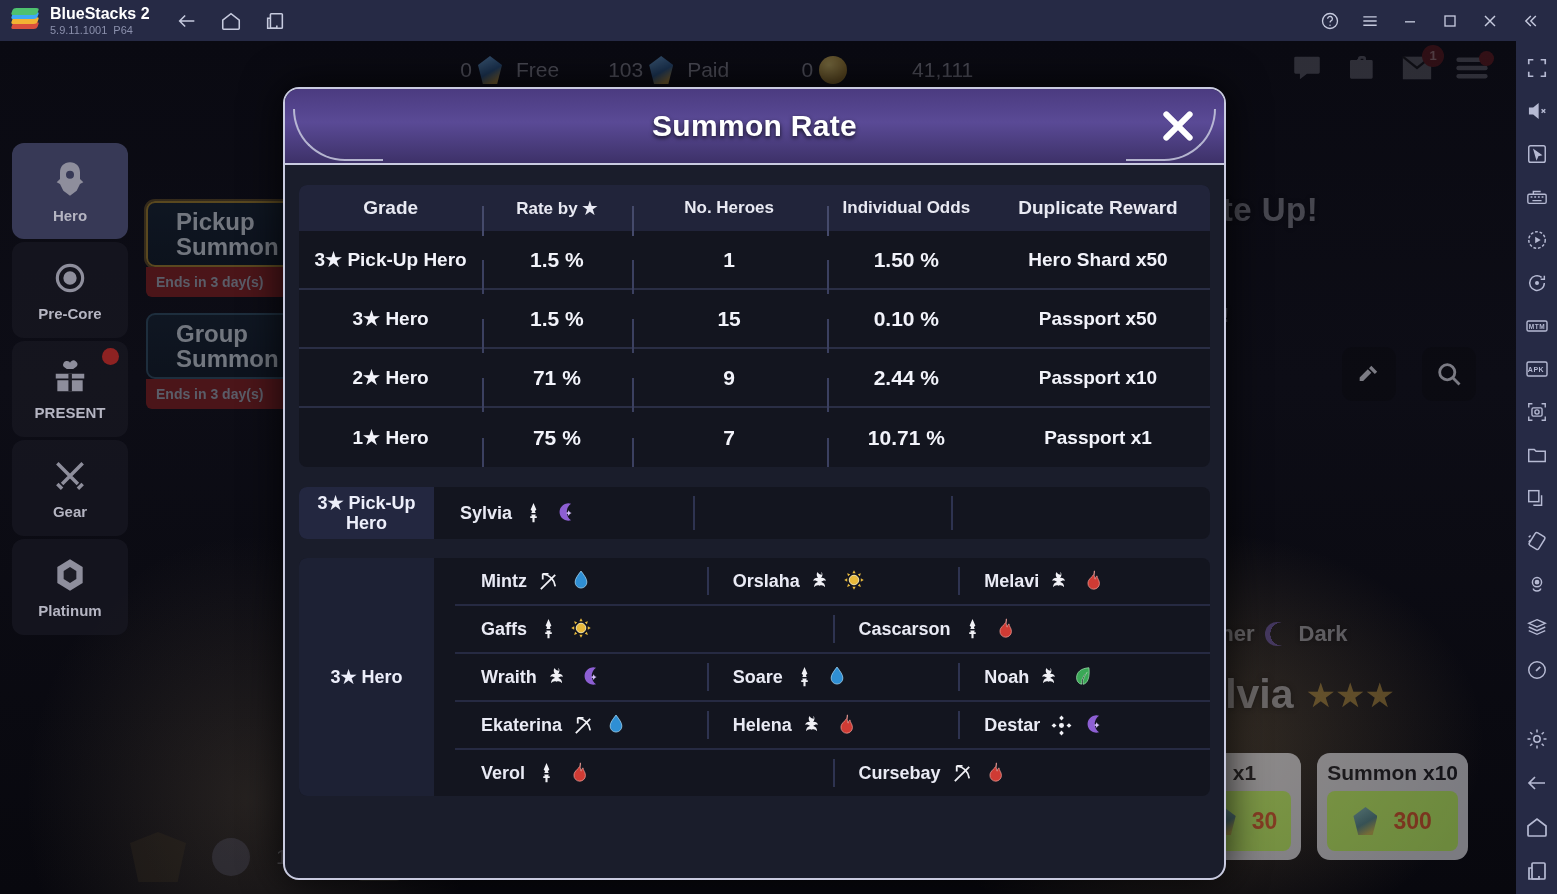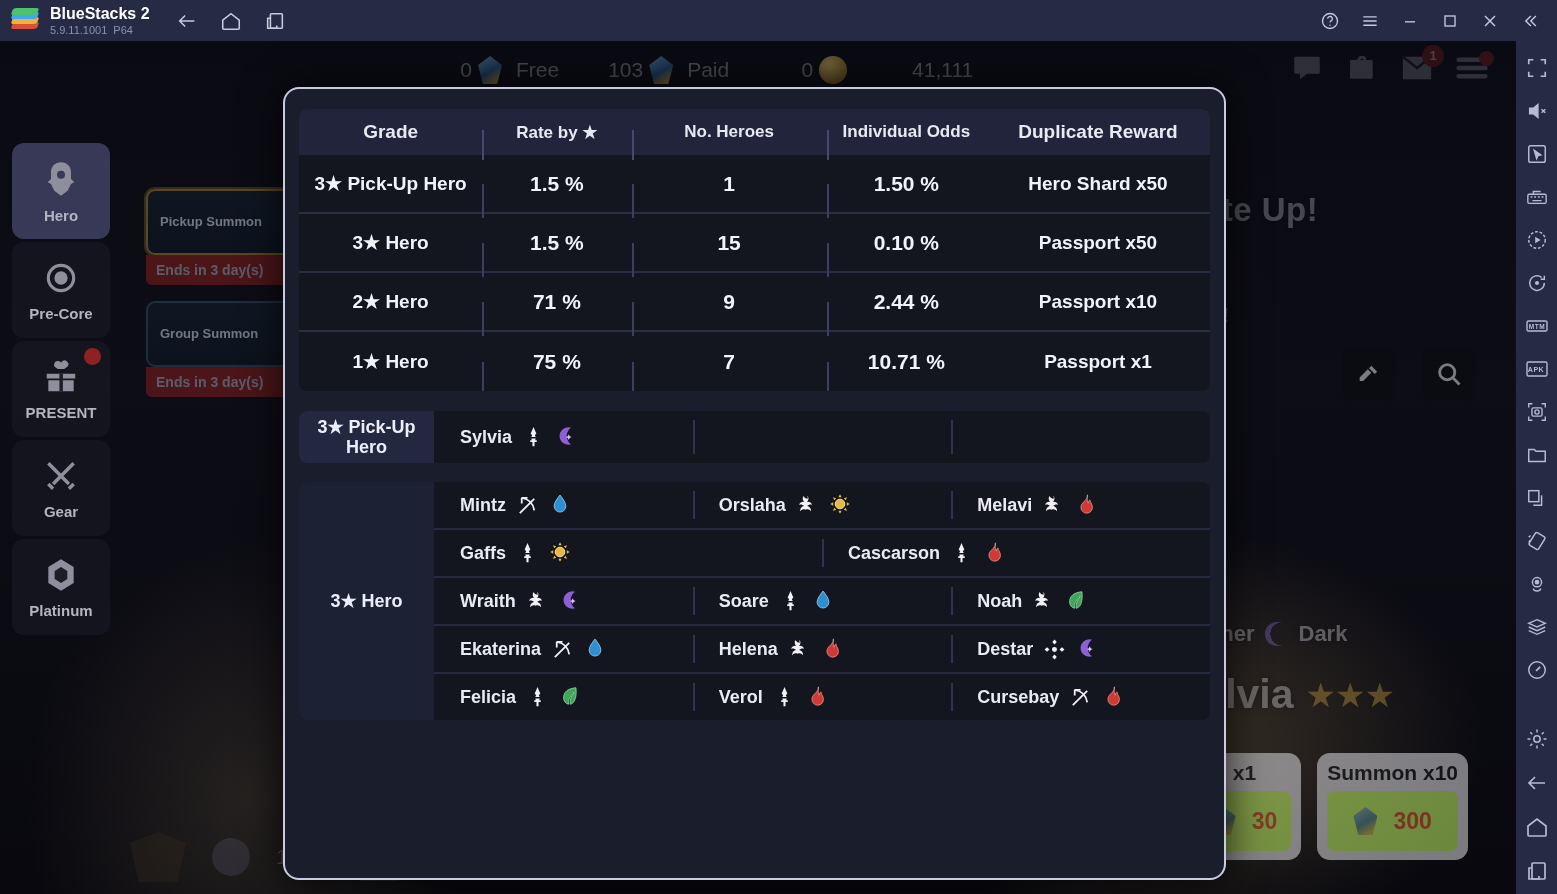--- a/index.html
+++ b/index.html
@@ -110,39 +110,39 @@
      gap: 10px; text-shadow: 0 0 5px #000; }
   #char-name-row { display: flex; align-items: center; gap: 12px; margin-top: 24px; }
   #char-name { font-size: 41px; font-weight: bold; text-shadow: 0 0 6px #000; }
   .star-g { color: #e0b048; font-size: 34px; letter-spacing: -1px; }
   .moon-sm { width: 24px; height: 24px; border-radius: 50%;
      background: radial-gradient(circle at 70% 50%, transparent 55%, #8d6fe0 56%); }
 
   
   #sidemenu { position: absolute; left: 12px; top: 102px; width: 98px; }
   .side-item {
-    width: 98px; height: 96px; border-radius: 12px; margin-bottom: 3px;
+    width: 116px; height: 96px; border-radius: 12px; margin-bottom: 3px;
     background: rgba(22,22,32,.92);
     display: flex; flex-direction: column; align-items: center; justify-content: center;
     position: relative; cursor: pointer;
   }
   .side-item.active { background: rgba(60,62,92,.92); }
   .side-ico { color: #8e8e9c; margin-bottom: 4px; }
   .side-lbl { color: #b5b5c2; font-size: 15px; font-weight: bold; }
   .side-dot { position: absolute; top: 7px; right: 9px; width: 17px; height: 17px;
      border-radius: 50%; background: #8e2222; }
 
   
   #summon-tabs { position: absolute; left: 146px; top: 148px; width: 152px; }
   .stab { margin-bottom: 16px; opacity: .55; }
   .stab-main { width: 152px; height: 66px; border-radius: 9px;
     background: linear-gradient(180deg,#13202e,#0d1824);
-    border: 2px solid #2c4a5e; color: #c6ced6; font-size: 13px; font-weight: bold;
-    display: flex; align-items: center; padding-left: 12px; line-height: 1.05;
-    cursor: pointer; }
+    border: 2px solid #2c4a5e; color: #c6ced6; font-size: 24px; font-weight: bold;
+    display: flex; align-items: center; padding-left: 28px; line-height: 1.05;
+    cursor: pointer; margin-top: 12px; }
   .stab.sel .stab-main { border-color: #9a7a28; box-shadow: 0 0 0 2px rgba(180,140,50,.45); }
   .stab-sub { width: 152px; height: 30px; background: #7f1d1d; color: #9aa0ac;
     font-size: 14px; font-weight: bold; display: flex; align-items: center;
     padding-left: 10px; border-radius: 0 0 6px 6px; }
 
   
   #botbar { position: absolute; left: 130px; bottom: 6px; width: 1060px; height: 62px;
      display: flex; align-items: center; gap: 26px; opacity: .28;
      color: #b8b8c4; font-size: 21px; }
   .crest { width: 56px; height: 50px; background: #3a3020;
@@ -223,21 +223,21 @@
      padding-left: 26px; position: relative; }
   .hcell + .hcell::before { content: ""; position: absolute; left: 0; top: 9px;
      bottom: 9px; width: 2px; background: #2e3350; }
   .hname { color: #e9eaf4; font-size: 18px; font-weight: bold; }
 
   
   #star3-block { margin: 19px 14px 0; display: flex; border-radius: 8px;
      overflow: hidden; background: #13151f; height: 238px; }
   #star3-block .blk-label { width: 135px; background: #1d2134; }
   .grid-rows { flex: 1; display: flex; flex-direction: column; }
-  .grid-row { flex: 1; display: flex; border-bottom: 2px solid #262a42; }
+  .grid-row { flex: 1; display: flex; border-bottom: 2px solid #262a42; margin-left: 21px; }
   .grid-row:last-child { border-bottom: none; }
 
   
   .cls-ico { width: 23px; height: 23px; flex: none; }
   .el-ico  { width: 22px; height: 24px; flex: none; }
 
   
   #rail { position: absolute; right: 0; top: 41px; width: 41px; height: 853px;
      background: #262a45; display: flex; flex-direction: column; align-items: center;
      padding-top: 14px; gap: 17px; }
@@ -471,20 +471,30 @@
     <div class="sbtn">
       <div class="sbtn-lbl">Summon x10</div>
       <div class="sbtn-cost">
         <span class="gem"></span>
         <span class="val">300</span>
       </div>
     </div>
   </div>
 
   <div id="modal">
+    <div id="modal-head">
+      <div class="flourish l"></div>
+      <div class="flourish r"></div>
+      <div id="modal-title">Summon Rate</div>
+      <div id="modal-close">
+        <svg width="40" height="40" viewBox="0 0 24 24" stroke="currentColor" stroke-width="3.6" stroke-linecap="round">
+            <path d="M5 5l14 14M19 5L5 19"></path>
+          </svg>
+      </div>
+    </div>
 
     <div id="rate-table">
       <div class="rt-head">
         <div class="c-grade">Grade</div>
         <div class="c-rate">Rate by ★</div>
         <div class="c-num">No. Heroes</div>
         <div class="c-odds">Individual Odds</div>
         <div class="c-dup">Duplicate Reward</div>
       </div>
       <div class="rt-row">
@@ -653,29 +663,20 @@
                   <circle cx="12" cy="12" r="2.6"></circle>
                 </svg></span>
               <span class="el-ico"><svg viewBox="0 0 24 24">
                   <path d="M17.5 3a9.5 9.5 0 100 18A11 11 0 0117.5 3z" fill="#8d5fd3"></path>
                   <path d="M15 10l1 2.2 2.2 1-2.2 1-1 2.2-1-2.2-2.2-1 2.2-1z" fill="#d9c4ff"></path>
                 </svg></span>
             </div>
           </div>
           <div class="grid-row">
             <div class="hcell">
-              <span class="hname">Felicia</span>
-              <span class="cls-ico"><svg viewBox="0 0 24 24" fill="#f0f0f5">
-                  <path d="M12 1l3 7-1.6 1.3.9 2.2h-4.6l.9-2.2L9 8zm-2.3 12h4.6l-.5 1.8h1.6v2h-2.3V21h-2.2v-4.2H8.6v-2h1.6z"></path>
-                </svg></span>
-              <span class="el-ico"><svg viewBox="0 0 24 24">
-                  <path d="M18.5 3C10 3.6 5 7.5 5 14c0 3.6 2.4 6.6 5.4 7-.4-5.4 2.2-10 6.2-13-3 3.8-5 8.2-4.6 13C17.2 20.4 19.6 13 18.5 3z" fill="#3aa856" stroke="#9fe0ad" stroke-width=".8"></path>
-                </svg></span>
-            </div>
-            <div class="hcell">
               <span class="hname">Verol</span>
               <span class="cls-ico"><svg viewBox="0 0 24 24" fill="#f0f0f5">
                   <path d="M12 1l3 7-1.6 1.3.9 2.2h-4.6l.9-2.2L9 8zm-2.3 12h4.6l-.5 1.8h1.6v2h-2.3V21h-2.2v-4.2H8.6v-2h1.6z"></path>
                 </svg></span>
               <span class="el-ico"><svg viewBox="0 0 24 24">
                   <path d="M13.5 2c.6 3.6-1.4 5-3.4 7C8 11.2 6.5 13 6.5 15.4A6.2 6.2 0 0012.7 22c3.6 0 6.3-2.8 6.3-6.3 0-4-2.6-5.2-2.6-8.2-1.4.9-2 2.2-2 3.6-1.2-2-1.4-5.6-.9-9.1z" fill="#cf3b34" stroke="#f0a09a" stroke-width=".8"></path>
                 </svg></span>
             </div>
             <div class="hcell">
               <span class="hname">Cursebay</span>

